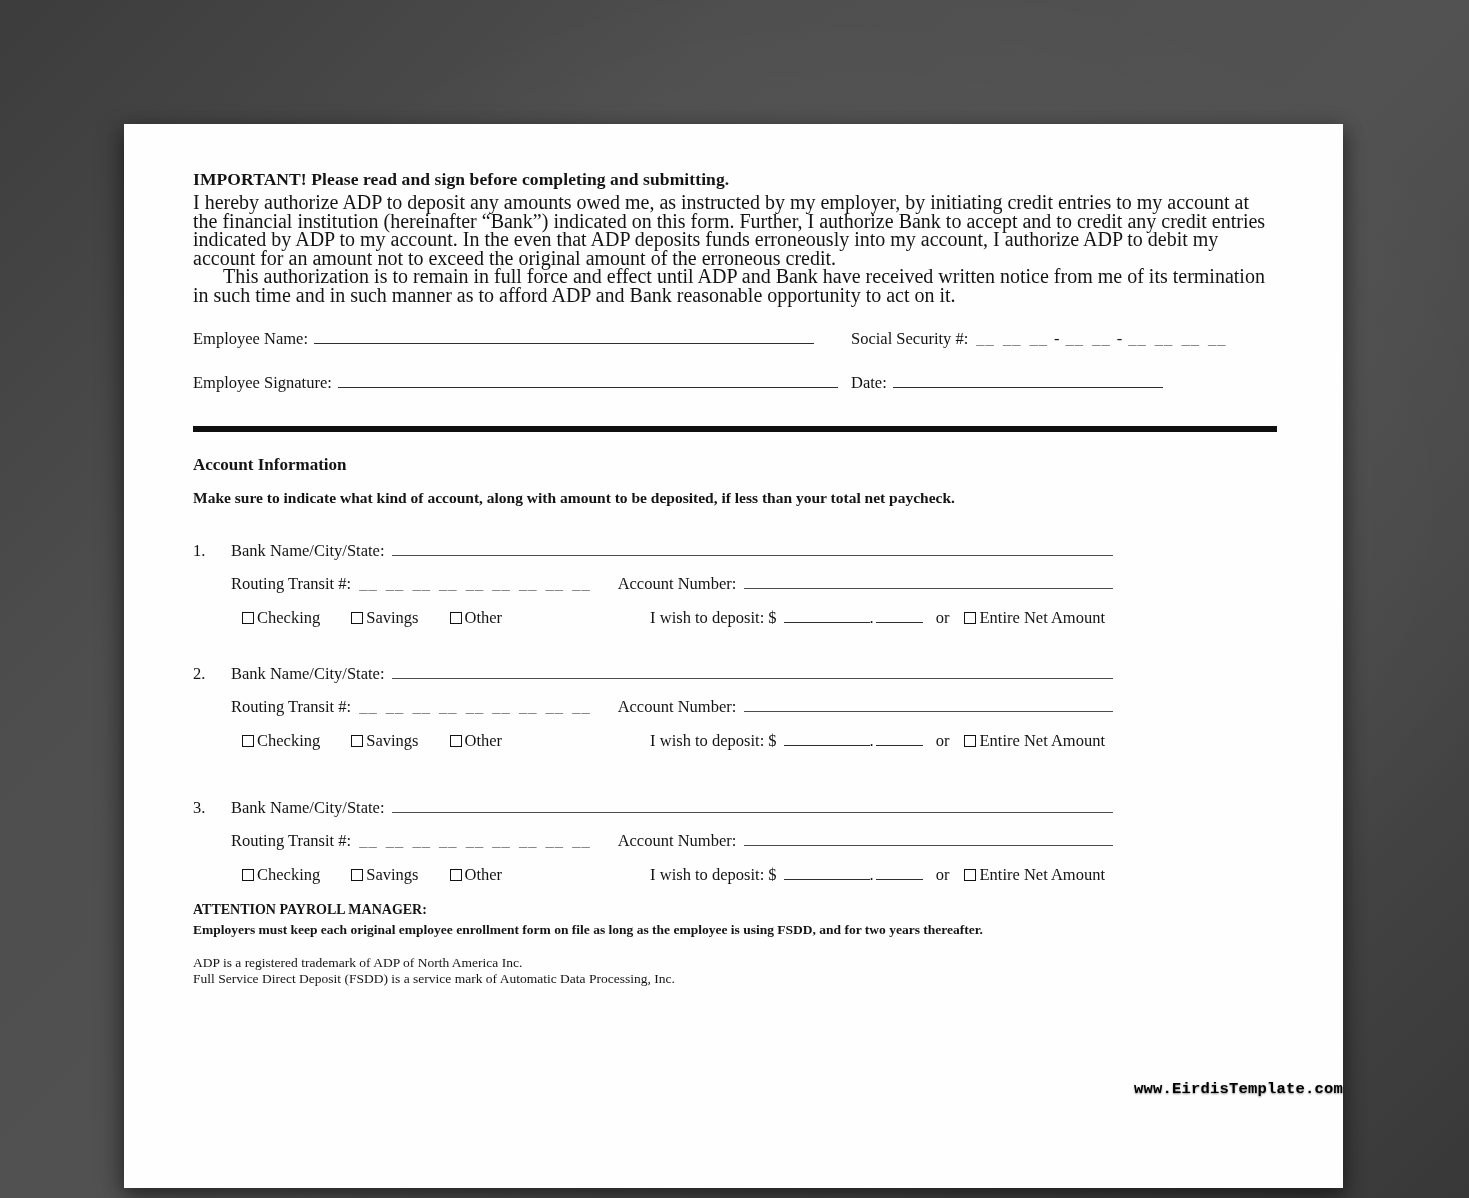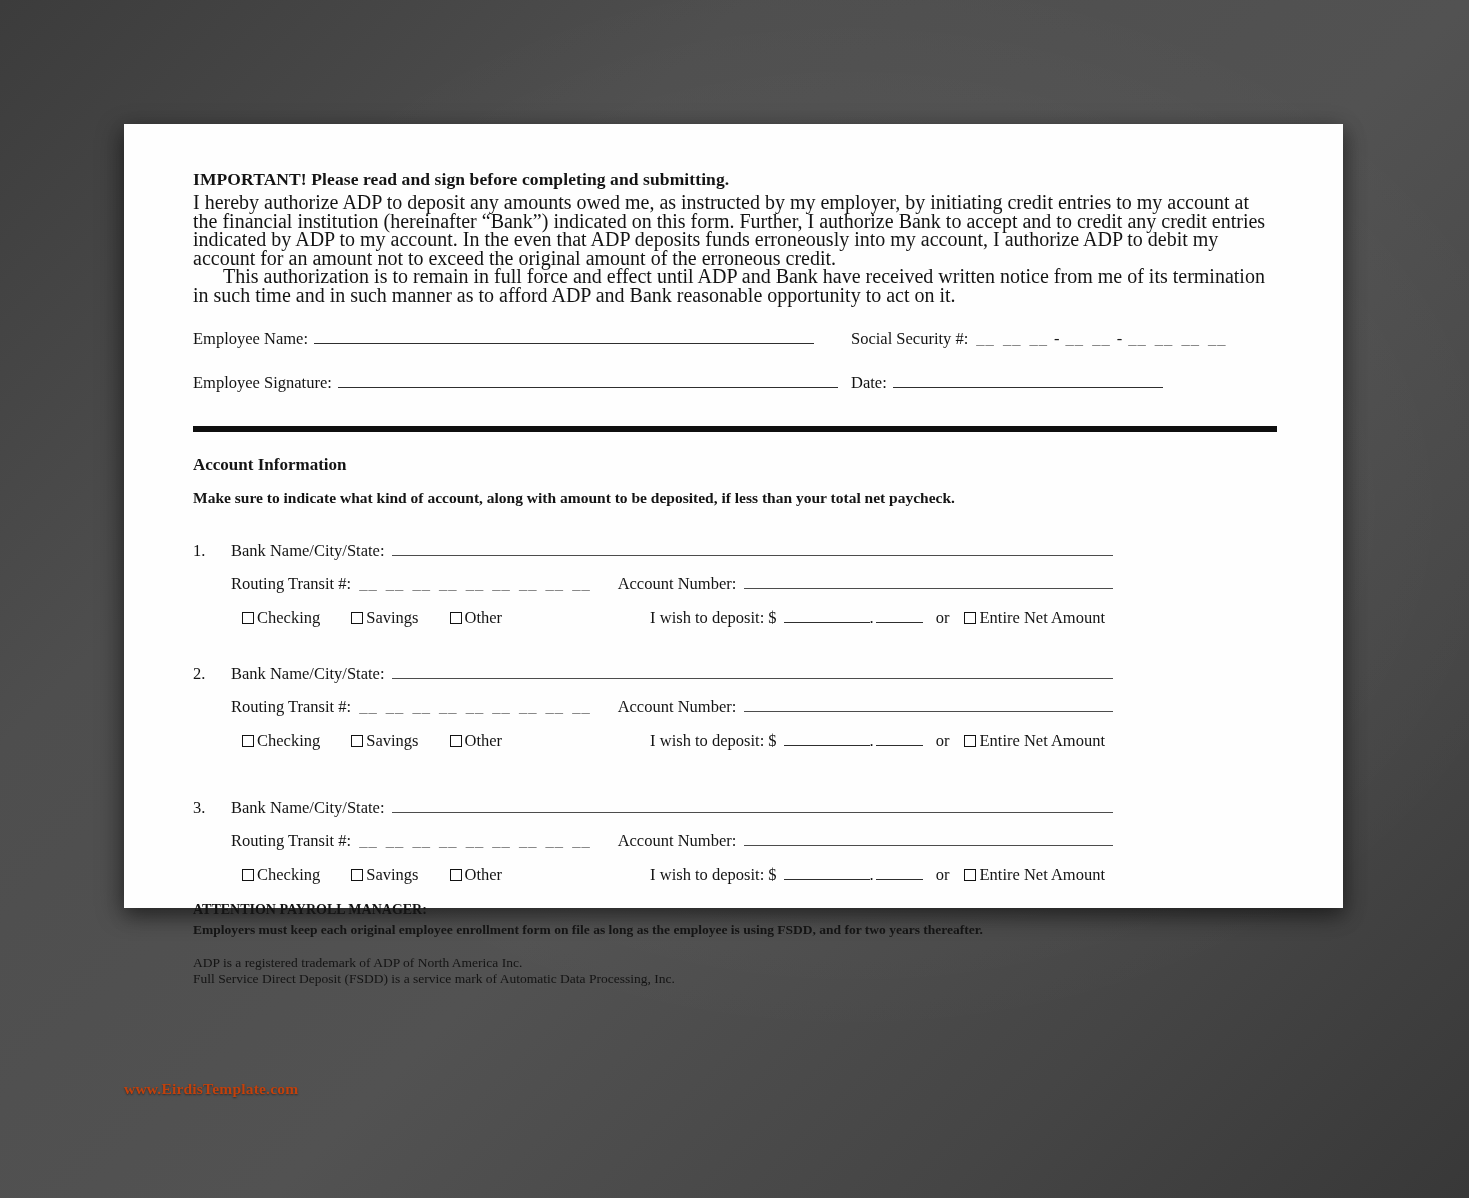--- a/index.html
+++ b/index.html
@@ -10,21 +10,21 @@
     font-family: "Liberation Serif", serif;
     color: #141414;
     background:
       radial-gradient(ellipse 1200px 900px at 58% 42%, rgba(255,255,255,0.07), rgba(0,0,0,0) 60%),
       linear-gradient(135deg, #3c3c3c 0%, #4e4e4e 28%, #525252 55%, #454545 80%, #383838 100%);
   }
 
   .page {
     position: absolute;
     left: 124px; top: 124px;
-    width: 1219px; height: 784px;
+    width: 1219px; height: 1064px;
     background: #fefefe;
     box-shadow: -4px 6px 22px rgba(0,0,0,0.38), 4px 8px 18px rgba(0,0,0,0.28);
     padding: 44px 66px 0 69px;
   }
 
   .form-title {
     font-size: 17.5px;
     font-weight: bold;
     line-height: 22px;
     letter-spacing: 0.1px;
@@ -108,24 +108,25 @@
 
   .footer-attn { margin-top: 16px; font-size: 14px; font-weight: bold; line-height: 17px; }
   .footer-attn-note { margin-top: 3px; font-size: 13.5px; font-weight: bold; line-height: 17px; }
   .footer-legal { margin-top: 17px; font-size: 13.5px; line-height: 16.6px; }
 
   .watermark {
     position: absolute;
     top: 1080px;
     left: 124px;
     width: 1219px;
-    font-family: Liberation Serif, serif;
+    text-align: right;
+    font-family: Liberation Mono, monospace;
     font-weight: bold;
     font-size: 15.5px;
-    color: #c2410c;
+    color: #000000;
     text-shadow: 0 1px 2px rgba(0,0,0,0.45);
     letter-spacing: 0.2px;
   }
 </style>
 </head>
 <body>
 
 <div class="page">
 
   <div class="form-title">IMPORTANT! Please read and sign before completing and submitting.</div>

